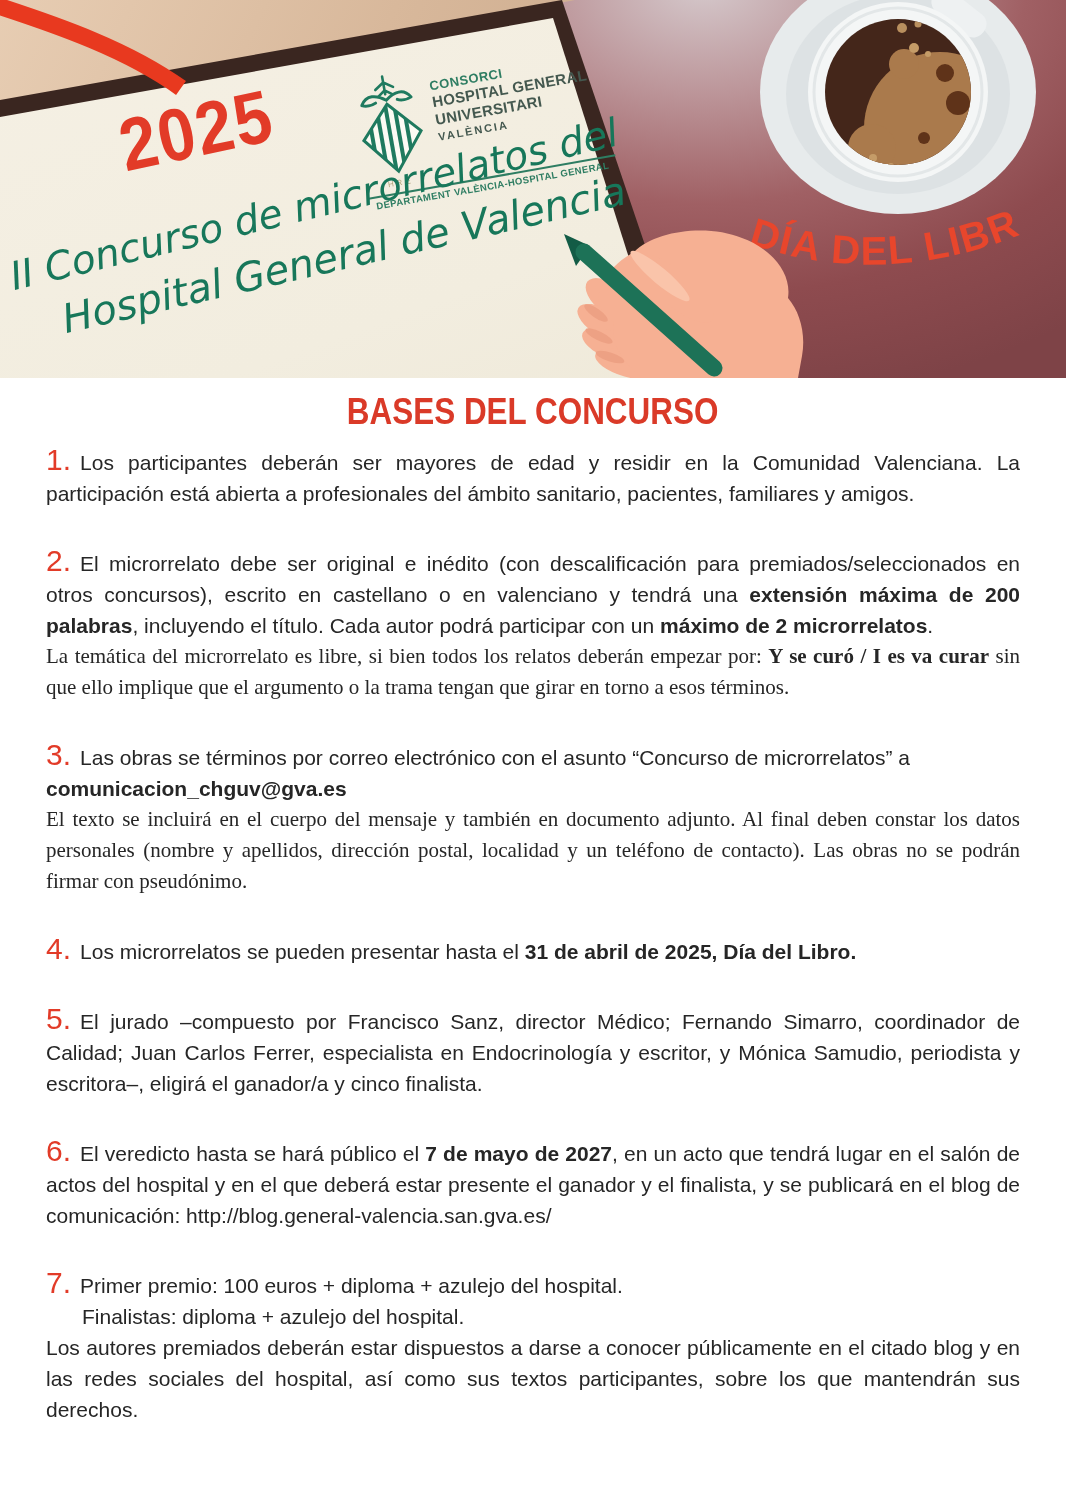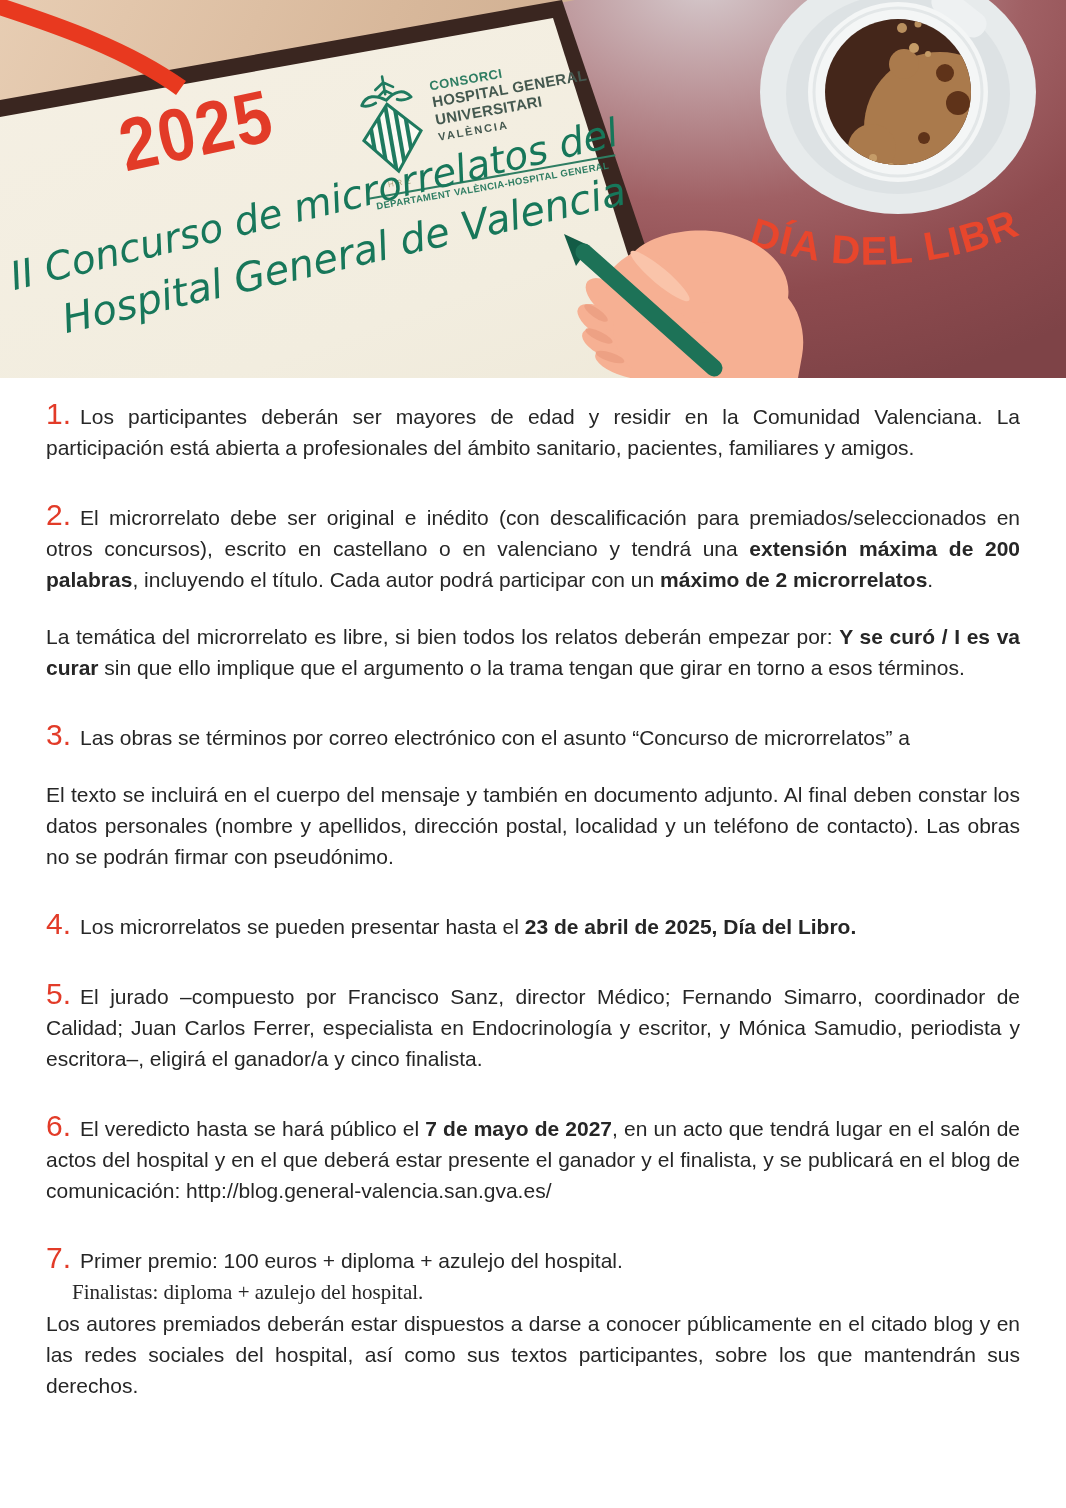--- a/index.html
+++ b/index.html
@@ -80,24 +80,24 @@
   .content{
     padding:8px 46px 0 46px;color:var(--text-dark);
     font-size:21px;line-height:31px;text-align:justify;
   }
   .bases{margin:10px 0 2px;text-align:center;color:var(--accent-red);}
   .bases>span{display:inline-block;transform:scaleX(.85);transform-origin:center;
     font-size:37px;font-weight:bold;white-space:nowrap;}
   .rule{margin-top:36px;}
   .rule.first{margin-top:12px;}
   .para{margin:0;}
-  .para.sub{margin-top:26px;}
+  .para.sub{font-family:Liberation Serif, serif;}
   .num{color:var(--number-red);font-size:30px;margin-right:9px;}
   b{font-weight:bold;}
-  .ind{margin-left:26px;font-family:Liberation Serif, serif;}
+  .ind{margin-left:36px;}
 </style>
 </head>
 <body>
 
 <div class="page">
 
   <div class="hdr">
     <div class="tan-wedge"></div>
 
     <div class="card-brown"></div>
@@ -196,37 +196,40 @@
       <g>
         <polygon points="8,8 34,20 20,40" fill="#135C46"></polygon>
         <line x1="28" y1="26" x2="158" y2="142" stroke="#1D7257" stroke-width="17" stroke-linecap="round"></line>
       </g>
       <ellipse cx="118" cy="62" rx="50" ry="17" transform="rotate(40 118 62)" fill="#F6B093"></ellipse>
       <ellipse cx="104" cy="50" rx="38" ry="8" transform="rotate(40 104 50)" fill="#FAC4AA"></ellipse>
     </svg>
   </div>
 
   <div class="content">
+    <div class="bases">
+      <span>BASES DEL CONCURSO</span>
+    </div>
 
     <div class="rule first">
       <p class="para"><span class="num">1.</span><span><span>Los participantes deberán ser mayores de edad y residir en la Comunidad Valenciana. La participación está abierta a profesionales del ámbito sanitario, pacientes, familiares y amigos.</span></span></p>
     </div>
 
     <div class="rule">
       <p class="para"><span class="num">2.</span><span><span>El microrrelato debe ser original e inédito (con descalificación para premiados/seleccionados en otros concursos), escrito en castellano o en valenciano y tendrá una </span><b>extensión máxima de 200 palabras</b><span>, incluyendo el título. Cada autor podrá participar con un </span><b>máximo de 2 microrrelatos</b><span>.</span></span></p>
       <p class="para sub"><span>La temática del microrrelato es libre, si bien todos los relatos deberán empezar por: </span><b>Y se curó / I es va curar</b><span> sin que ello implique que el argumento o la trama tengan que girar en torno a esos términos.</span></p>
     </div>
 
     <div class="rule">
-      <p class="para"><span class="num">3.</span><span><span>Las obras se términos por correo electrónico con el asunto “Concurso de microrrelatos” a</span><br></span></p>
+      <p class="para"><span class="num">3.</span><span><span>Las obras se términos por correo electrónico con el asunto “Concurso de microrrelatos” a</span><br><b>comunicacion_chguv@gva.es</b></span></p>
       <p class="para sub"><span>El texto se incluirá en el cuerpo del mensaje y también en documento adjunto. Al final deben constar los datos personales (nombre y apellidos, dirección postal, localidad y un teléfono de contacto). Las obras no se podrán firmar con pseudónimo.</span></p>
     </div>
 
     <div class="rule">
-      <p class="para"><span class="num">4.</span><span><span>Los microrrelatos se pueden presentar hasta el </span><b>23 de abril de 2025, Día del Libro.</b></span></p>
+      <p class="para"><span class="num">4.</span><span><span>Los microrrelatos se pueden presentar hasta el </span><b>31 de abril de 2025, Día del Libro.</b></span></p>
     </div>
 
     <div class="rule">
       <p class="para"><span class="num">5.</span><span><span>El jurado –compuesto por Francisco Sanz, director Médico; Fernando Simarro, coordinador de Calidad; Juan Carlos Ferrer, especialista en Endocrinología y escritor, y Mónica Samudio, periodista y escritora–, eligirá el ganador/a y cinco finalista.</span></span></p>
     </div>
 
     <div class="rule">
       <p class="para"><span class="num">6.</span><span><span>El veredicto hasta se hará público el </span><b>7 de mayo de 2027</b><span>, en un acto que tendrá lugar en el salón de actos del hospital y en el que deberá estar presente el ganador y el finalista, y se publicará en el blog de comunicación: http://blog.general-valencia.san.gva.es/</span></span></p>
     </div>
 

